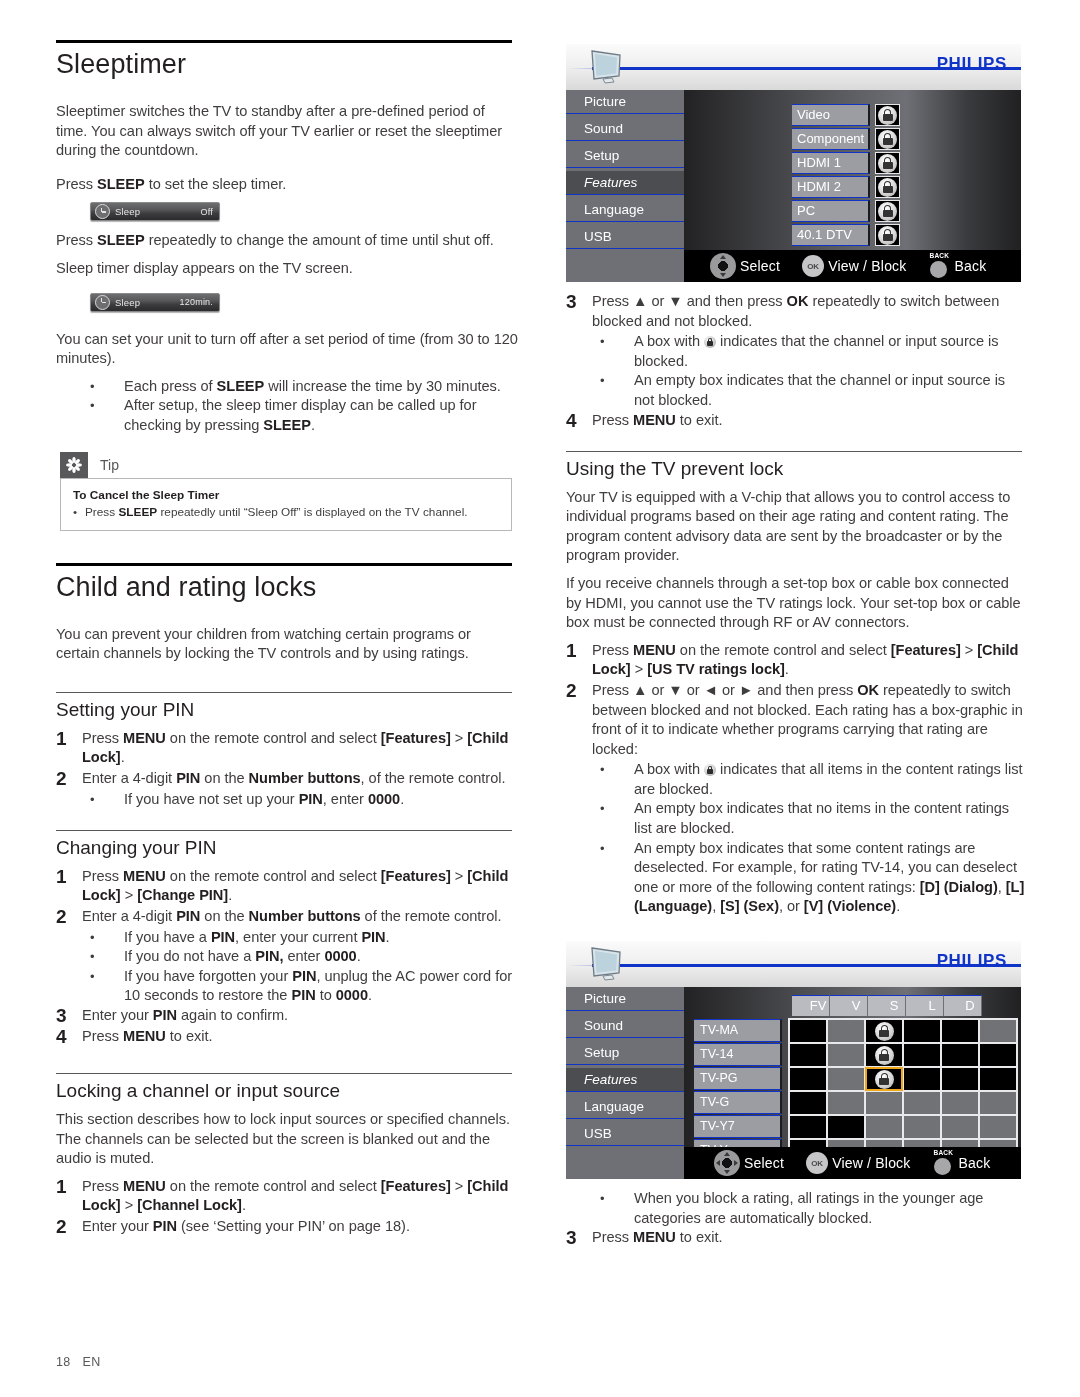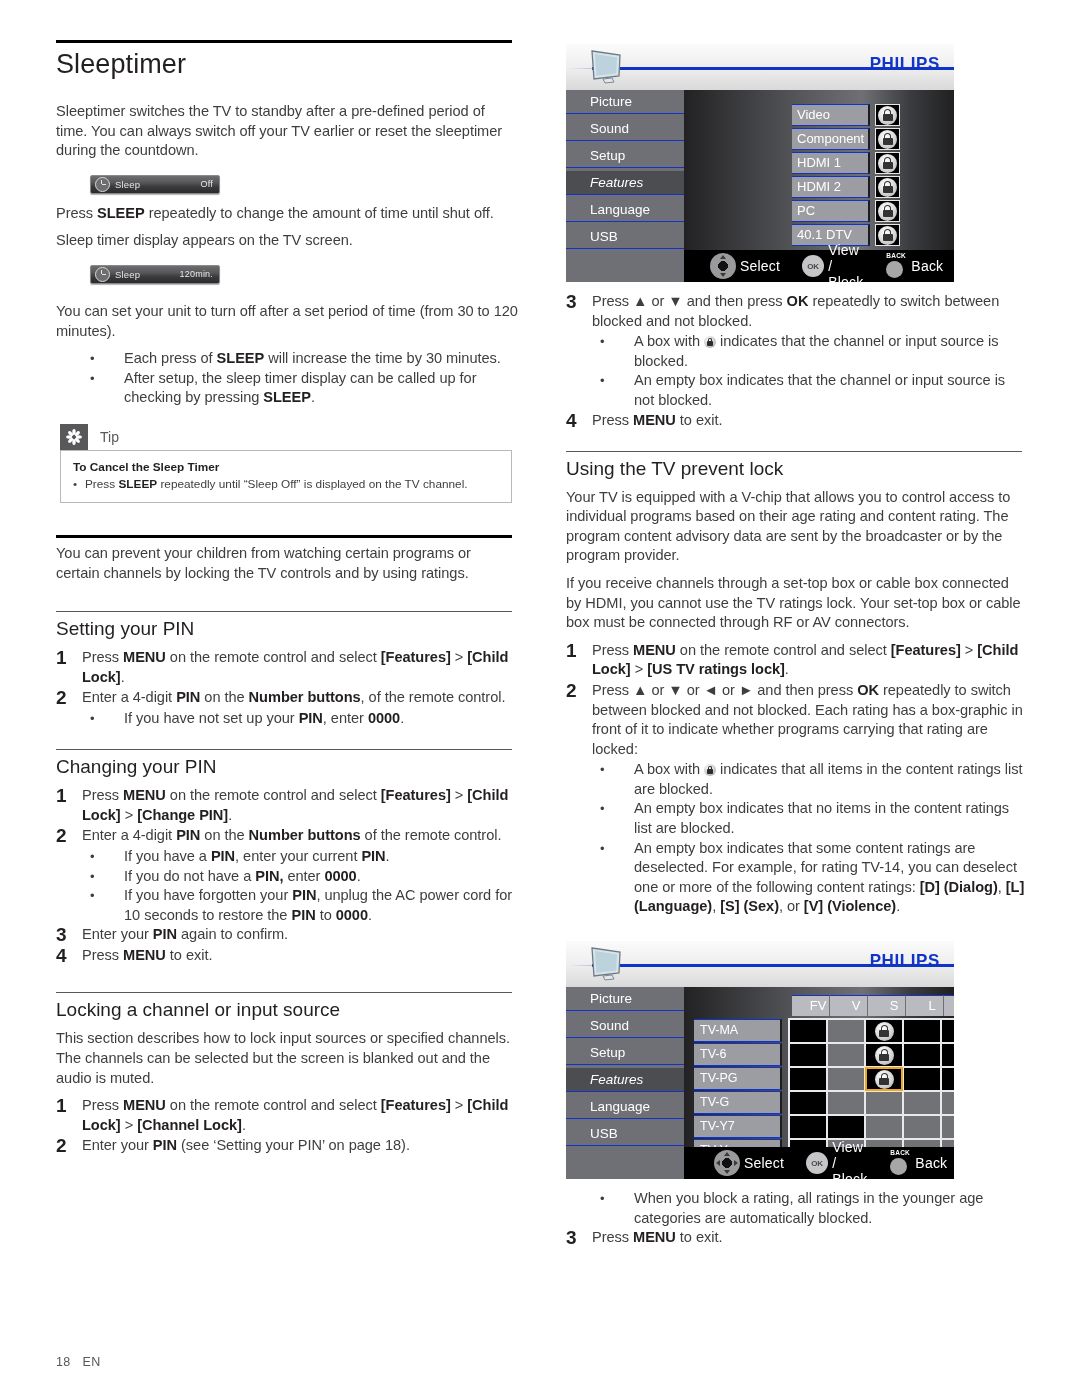--- a/index.html
+++ b/index.html
@@ -190,21 +190,21 @@
   .tip-b2 {
     font-size: 11.8px;
     color: #403d3e;
     margin: 0;
     display: flex;
   }
   .tip-b2 .d { flex: 0 0 12px; }
 
   
   .osd {
-    width: 388px;
+    width: 455px;
     height: 238px;
     position: relative;
     background: #c9c9cb;
     margin: 4px 16px 10px 0;
     box-sizing: border-box;
     overflow: hidden;
     font-family: "Liberation Sans", sans-serif;
   }
   .osd-header {
     position: absolute; left:0; top:0; right:0; height: 46px;
@@ -231,21 +231,21 @@
   .osd-body {
     position: absolute; left:0; top:46px; right:0; bottom:0;
   }
   .osd-sidebar {
     position: absolute; left: 0; top: 0; bottom: 0; width: 118px;
     background: #6e7075;
   }
   .osd-menu-item {
     height: 24px;
     line-height: 24px;
-    padding-left: 24px;
+    padding-left: 18px;
     font-size: 13.5px;
     color: #ffffff;
     border-bottom: 1px solid #1034c7;
     box-sizing: border-box;
     margin-bottom: 3px;
     position: relative;
   }
   .osd-menu-item.active {
     background: #4c4d51;
     font-style: italic;
@@ -411,20 +411,21 @@
 
 <div class="page">
 
   <div class="col col-left">
 
     <div class="rule-thick"></div>
     <h1 class="sect">Sleeptimer</h1>
 
     <p class="body">Sleeptimer switches the TV to standby after a pre-defined period of time. You can always switch off your TV earlier or reset the sleeptimer during the countdown.</p>
 
+    <p class="body tight"><span>Press </span><b>SLEEP</b><span> to set the sleep timer.</span></p>
 
     <div class="sleep-badge">
       <span class="sleep-ico"></span>
       <span class="sleep-label">Sleep</span>
       <span class="sleep-val">Off</span>
     </div>
 
     <p class="body tight"><span>Press </span><b>SLEEP</b><span> repeatedly to change the amount of time until shut off.</span></p>
 
     <p class="body">Sleep timer display appears on the TV screen.</p>
@@ -470,20 +471,21 @@
         <p class="tip-b2">
           <span class="d">•</span>
           <span><span>Press </span><b>SLEEP</b><span> repeatedly until “Sleep Off” is displayed on the TV channel.</span></span>
         </p>
       </div>
     </div>
 
     <div class="spacer-26"></div>
 
     <div class="rule-thick"></div>
+    <h1 class="sect">Child and rating locks</h1>
     <p class="body">You can prevent your children from watching certain programs or certain channels by locking the TV controls and by using ratings.</p>
 
     <div class="spacer-14"></div>
     <div class="rule-thin"></div>
     <h2 class="sub">Setting your PIN</h2>
 
     <div class="steps">
       <div class="step">
         <div class="step-num">1</div>
         <div class="step-txt">Press <b>MENU</b> on the remote control and select <b>[Features]</b> &gt; <b>[Child Lock]</b>.</div>
@@ -715,21 +717,21 @@
             <div class="rt-head">
               <div class="rt-hcell">FV</div>
               <div class="rt-hcell">V</div>
               <div class="rt-hcell">S</div>
               <div class="rt-hcell">L</div>
               <div class="rt-hcell">D</div>
             </div>
             <div class="rt-body">
               <div class="rt-labels">
                 <div class="rt-label">TV-MA</div>
-                <div class="rt-label">TV-6</div>
+                <div class="rt-label">TV-14</div>
                 <div class="rt-label">TV-PG</div>
                 <div class="rt-label">TV-G</div>
                 <div class="rt-label">TV-Y7</div>
                 <div class="rt-label">TV-Y</div>
               </div>
               <div class="rt-grid" id="rt-grid">
                   <div class="rt-row">
                     <div class="rt-cell blk"></div>
                     <div class="rt-cell gry"></div>
                     <div class="rt-cell blk">

